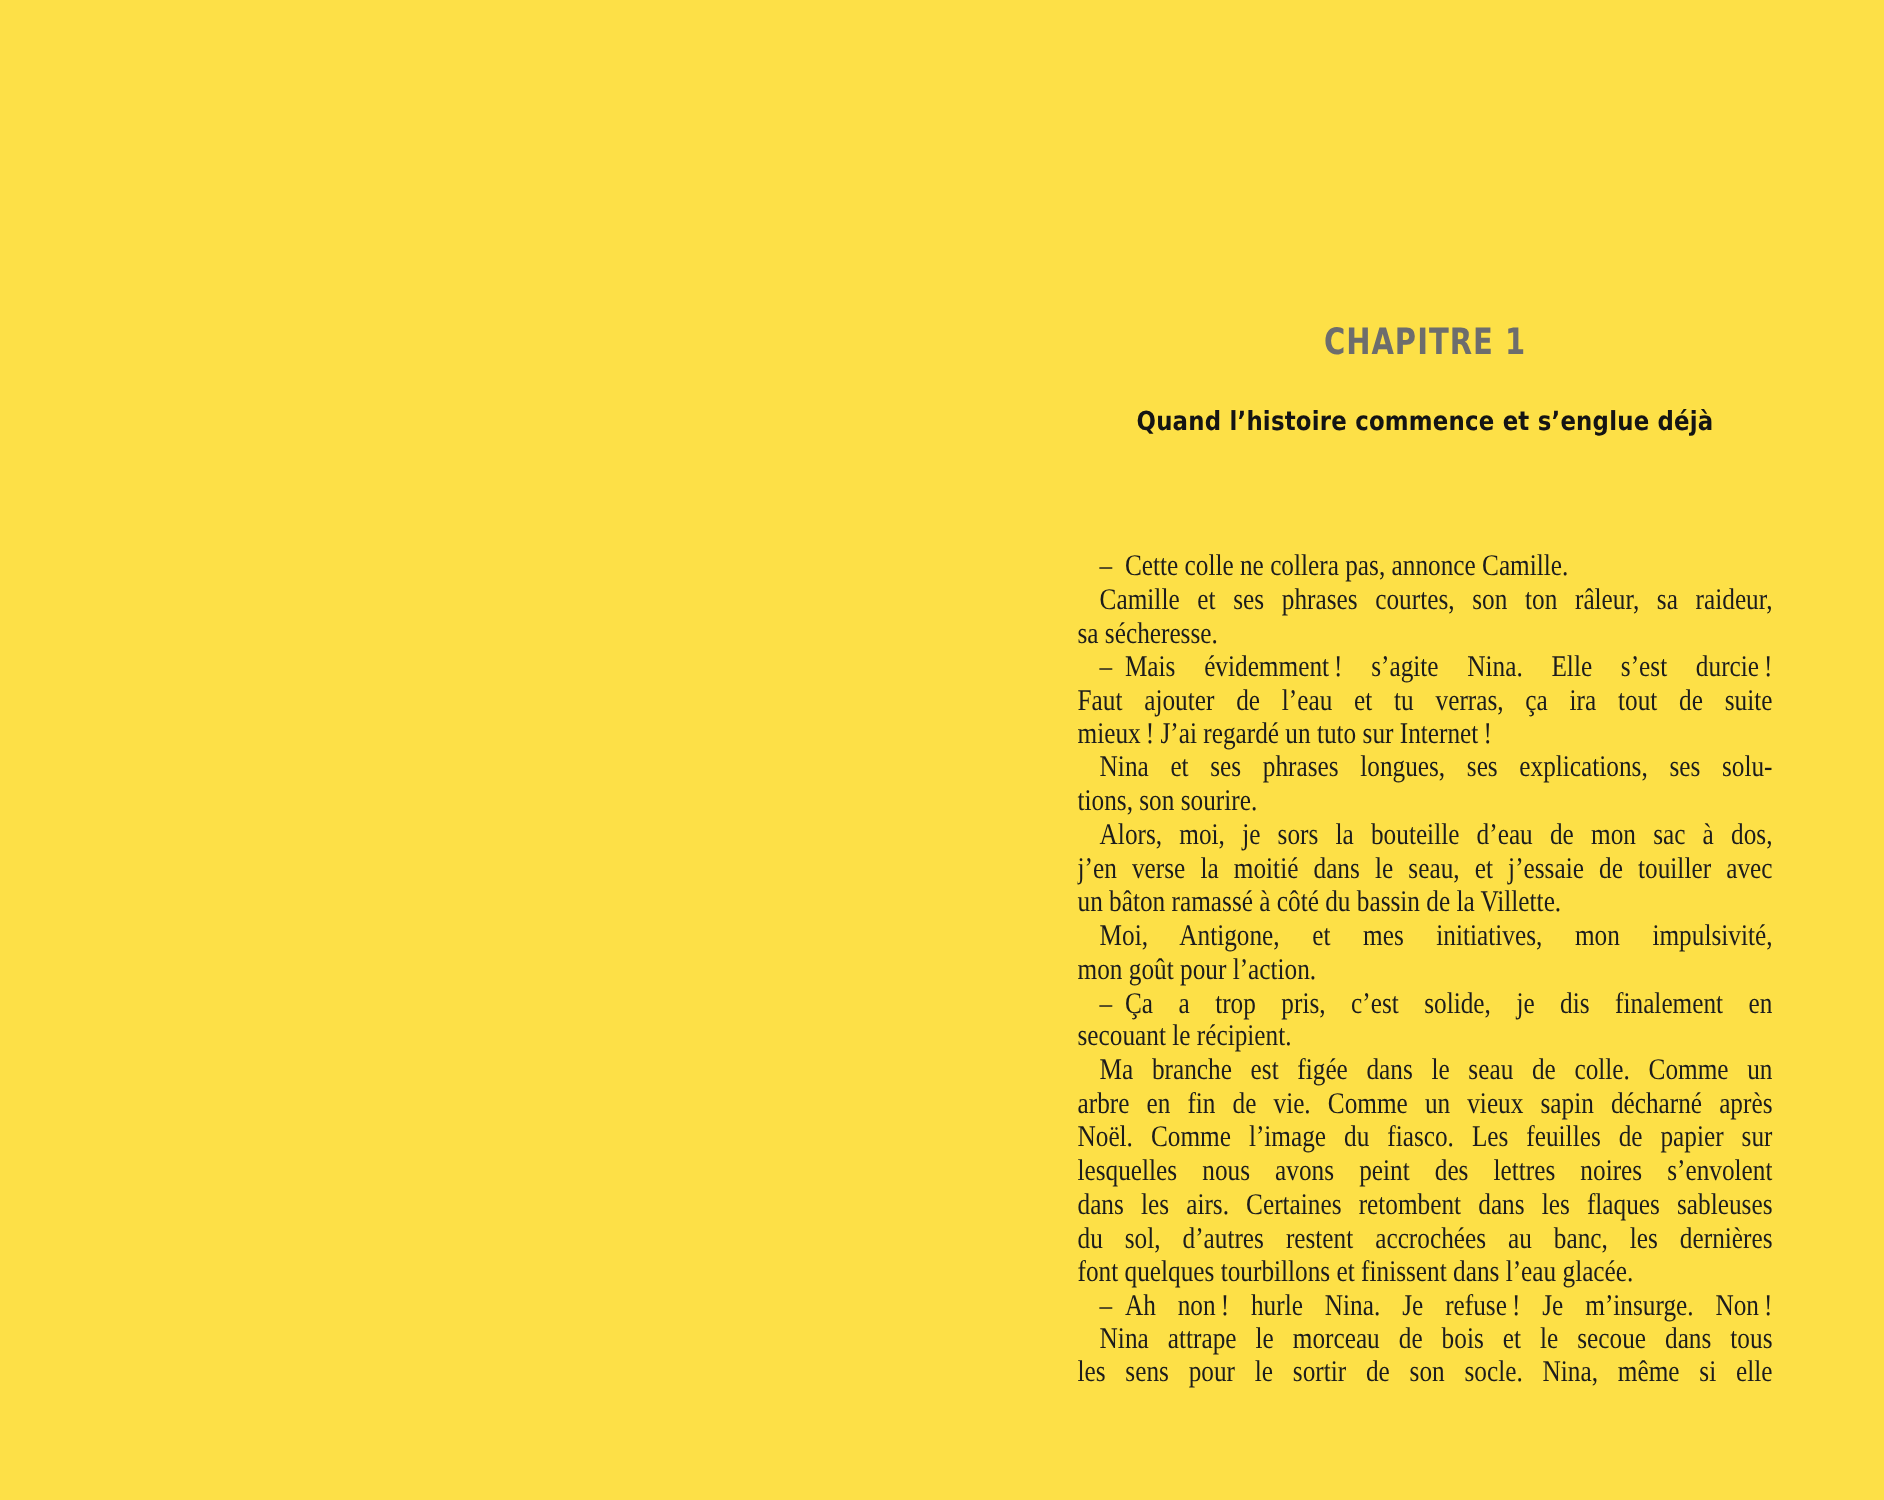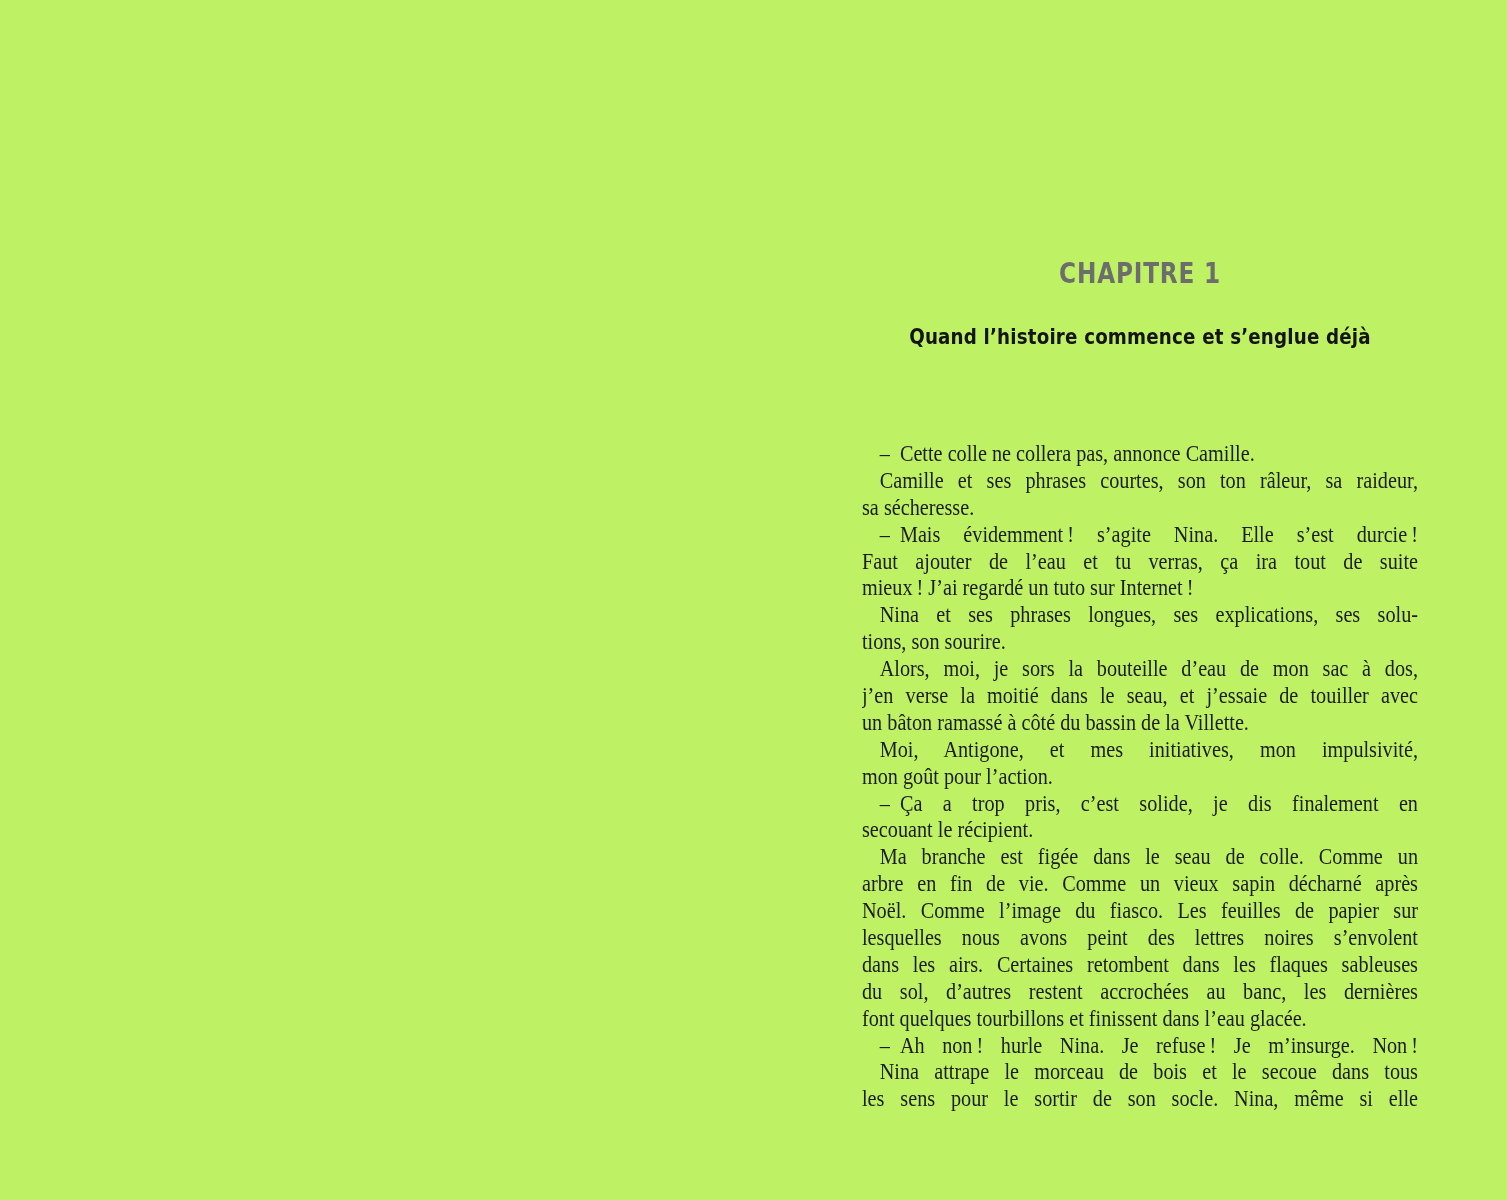--- a/index.html
+++ b/index.html
@@ -7,21 +7,21 @@
     padding: 0;
     background: #ffffff;
     width: 1507px;
     height: 1200px;
     overflow: hidden;
   }
   .page {
     position: relative;
     width: 1507px;
     height: 1200px;
-    background: #bef264;
+    background: #fde047;
     font-family: "Liberation Serif", "DejaVu Serif", serif;
   }
   .column {
     position: absolute;
     left: 862px;
     top: 0;
     width: 556px;
     height: 1200px;
   }
   .chapter-title {

